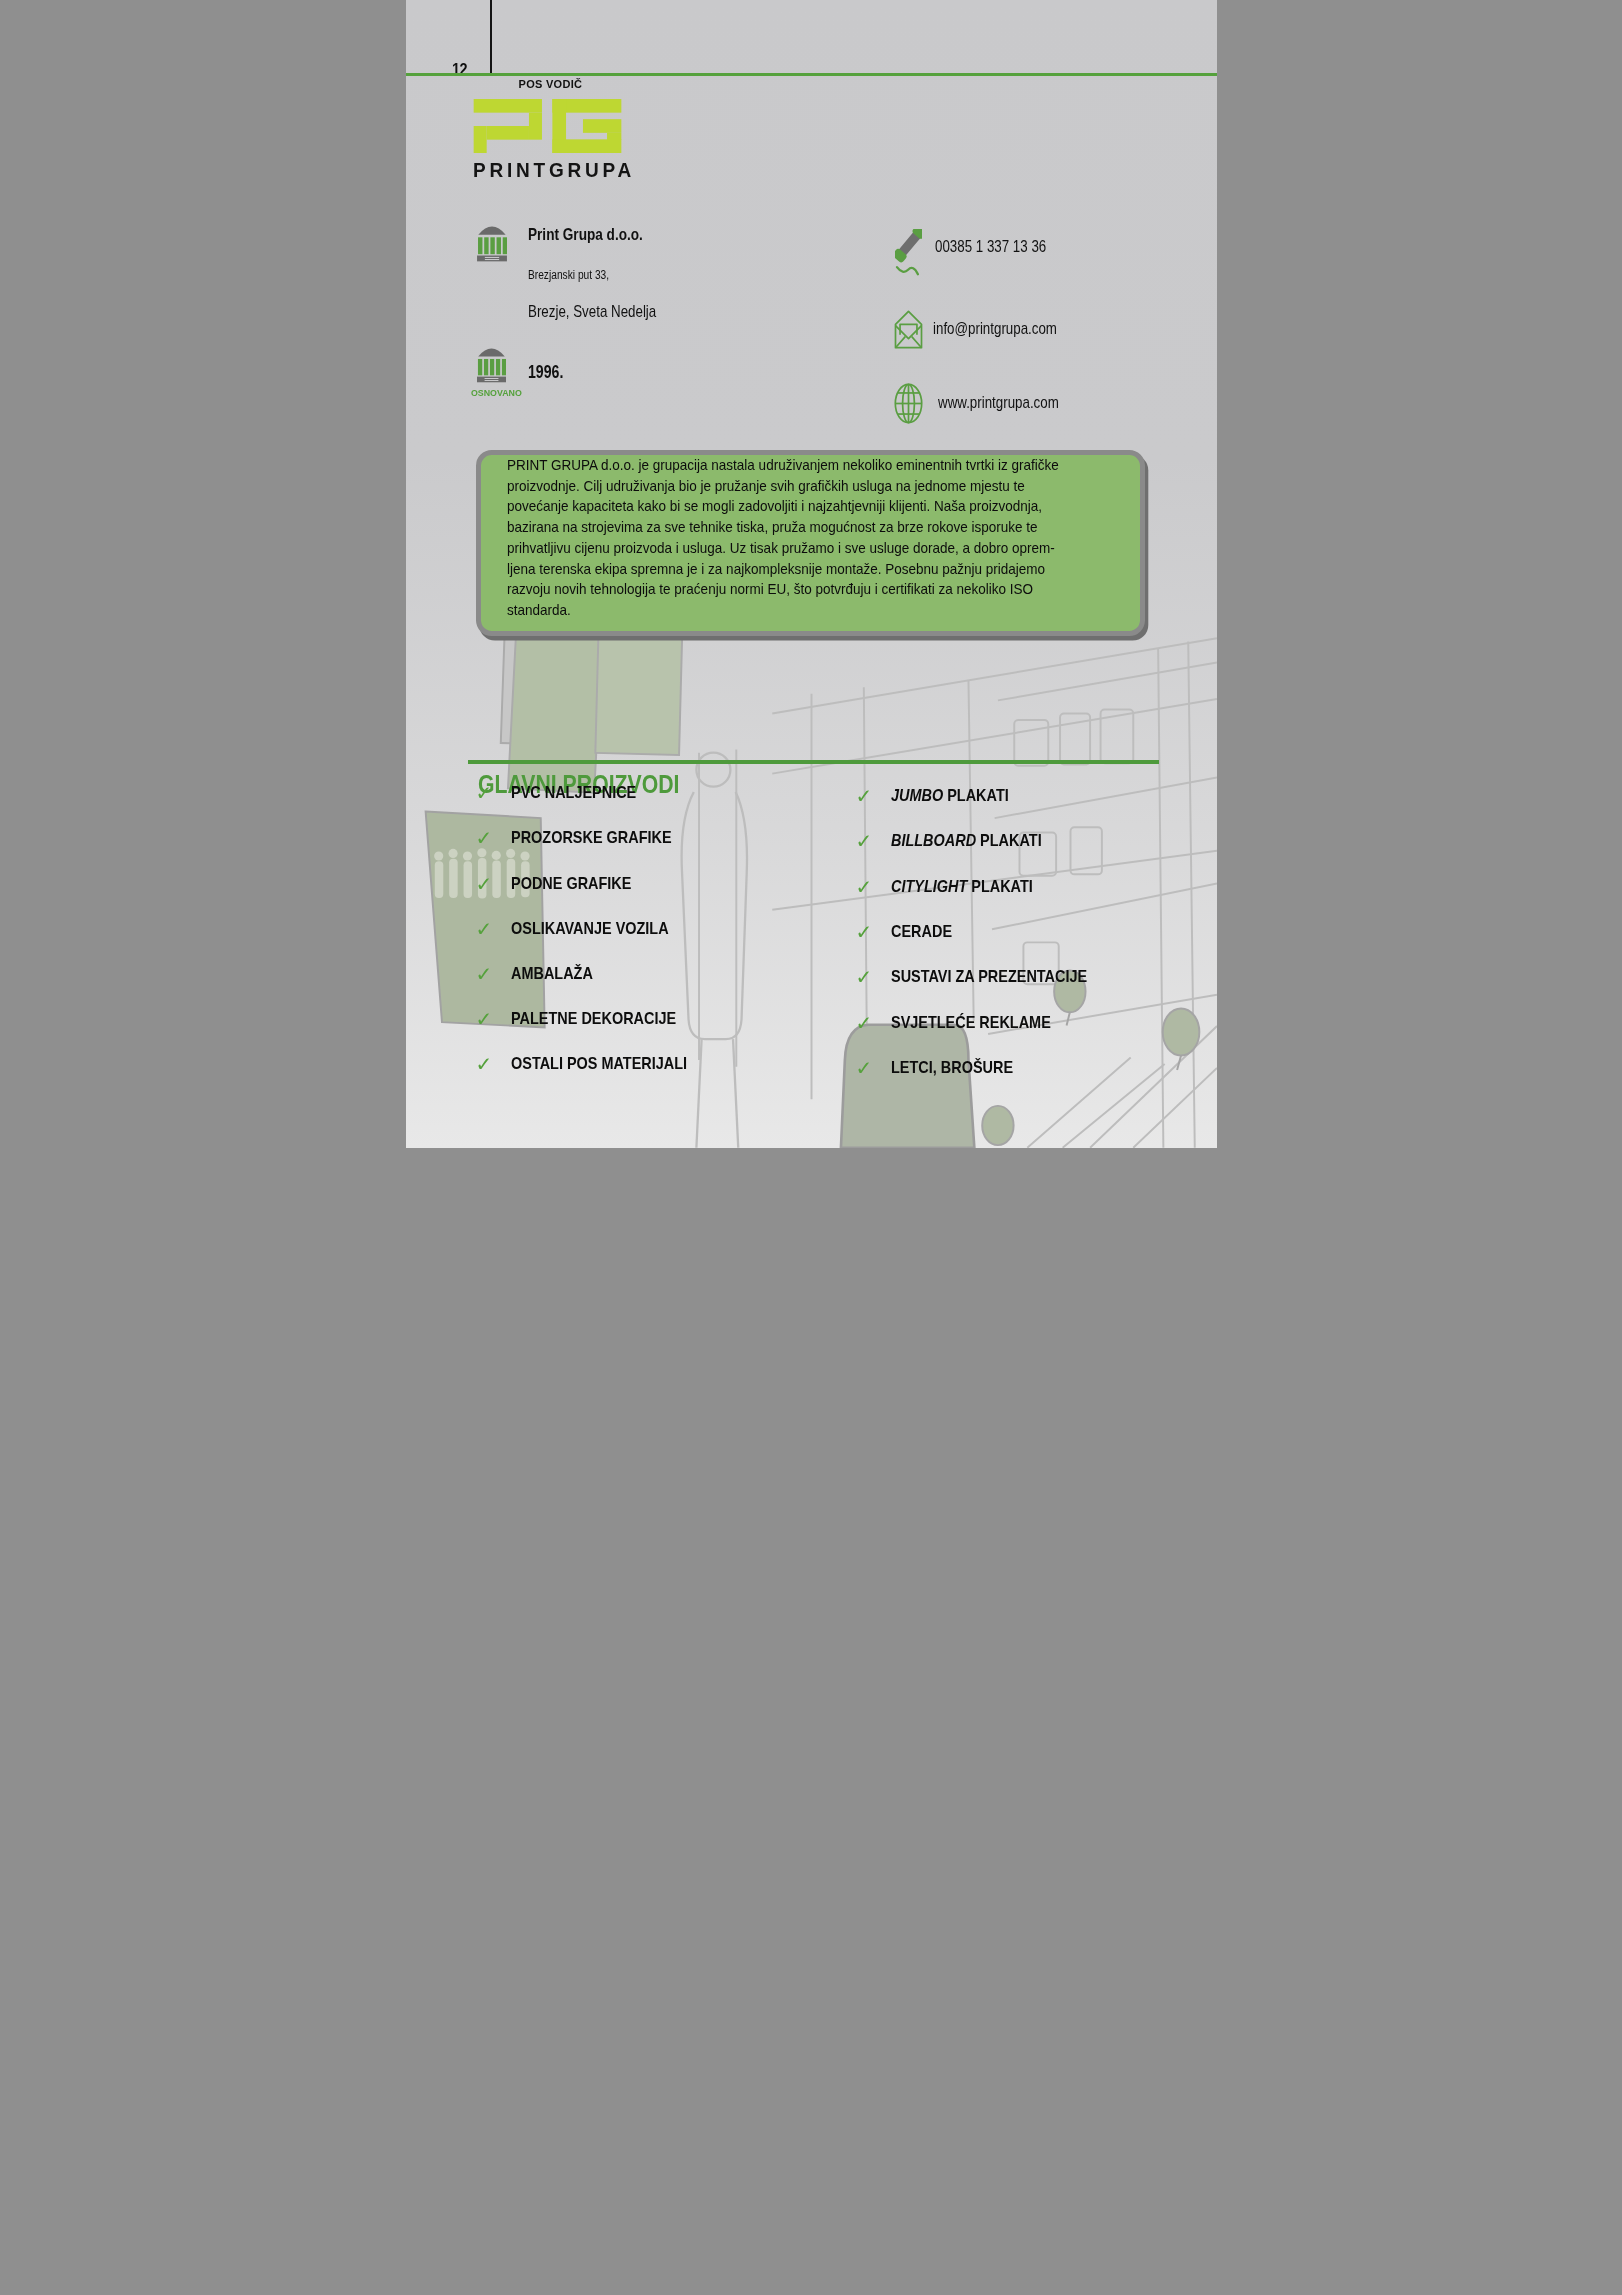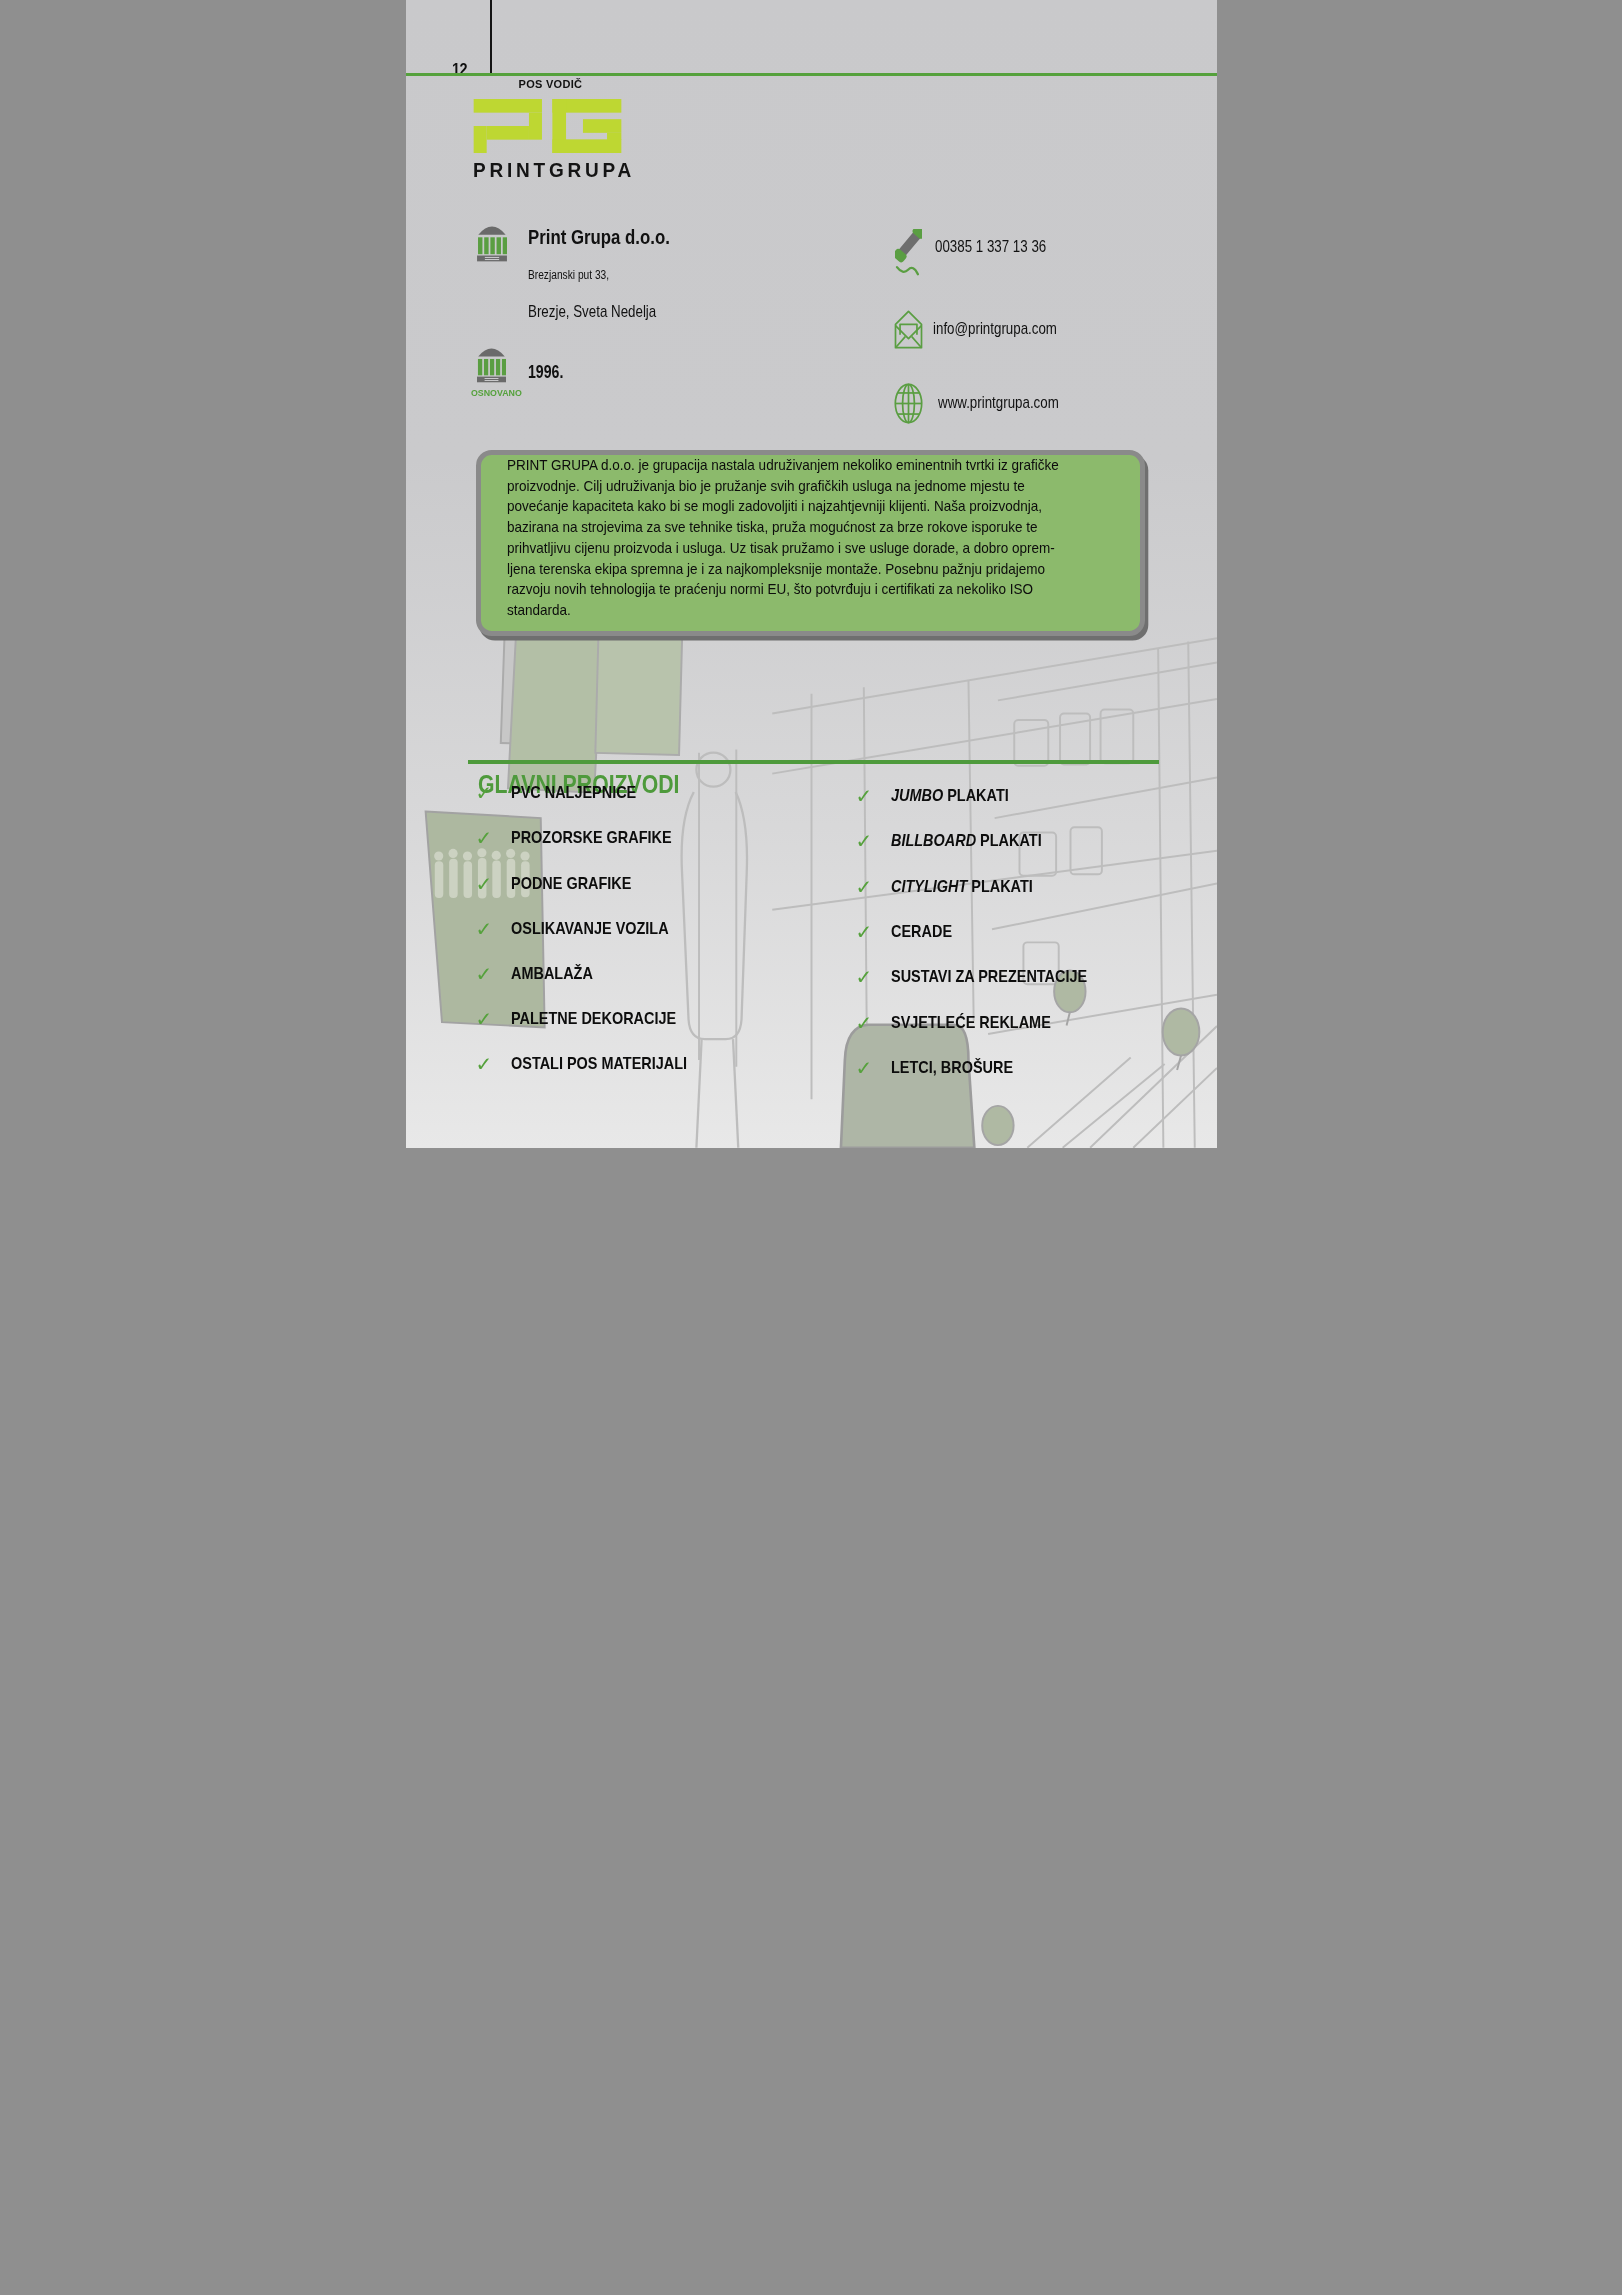--- a/index.html
+++ b/index.html
@@ -17,21 +17,21 @@
   .section{left:113px;top:57px;font-size:11px;font-weight:700;letter-spacing:0.3px;margin-top:21px;}
   .toprule{left:0;top:73px;width:811px;height:3.3px;background:#55a13c;}
 
   
   .logo{left:67px;top:99px;}
   .wordmark{left:67px;top:159px;font-size:19.6px;font-weight:700;letter-spacing:3.9px;color:#141414;transform:scaleX(.97);transform-origin:0 0;white-space:nowrap;}
 
   
   .bicon1{left:71px;top:223px;}
   .bicon2{left:71px;top:345px;}
-  .cname{left:122px;top:225px;font-size:21px;font-weight:700;}
+  .cname{left:122px;top:225px;font-size:17px;font-weight:700;}
   .cname .cond{transform:scaleX(.8);}
   .addr1{left:122px;top:268px;font-size:12px;}
   .addr2{left:122px;top:303px;font-size:15.7px;}
   .founded-label{left:65px;top:387px;font-size:9.8px;font-weight:700;color:#55a13c;}
   .fyear{left:122px;top:362px;font-size:17.7px;font-weight:700;}
   .fyear .cond{transform:scaleX(.8);}
 
   
   .phicon{left:489px;top:229px;}
   .phone{left:529px;top:238px;font-size:15.7px;text-align:center;}

